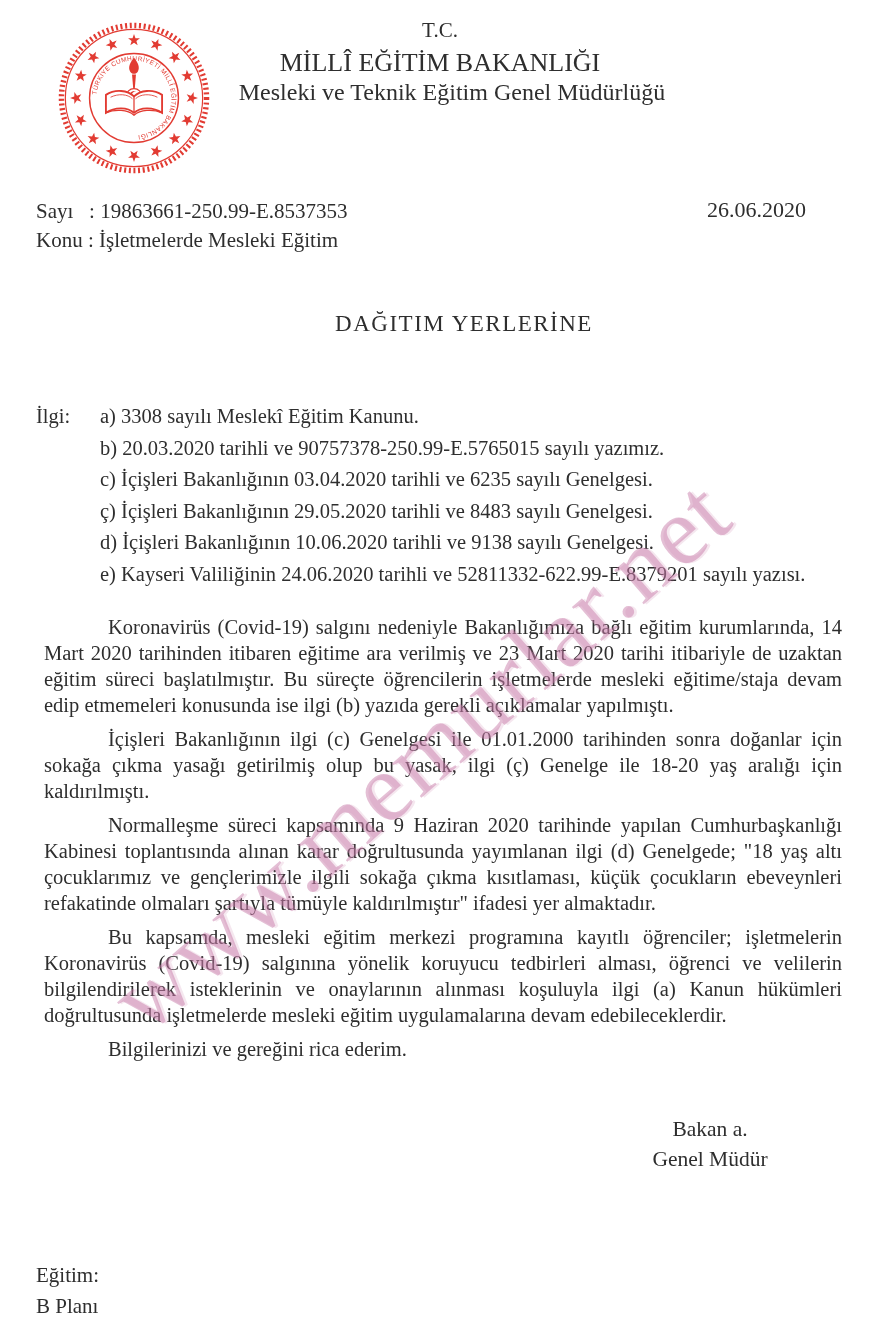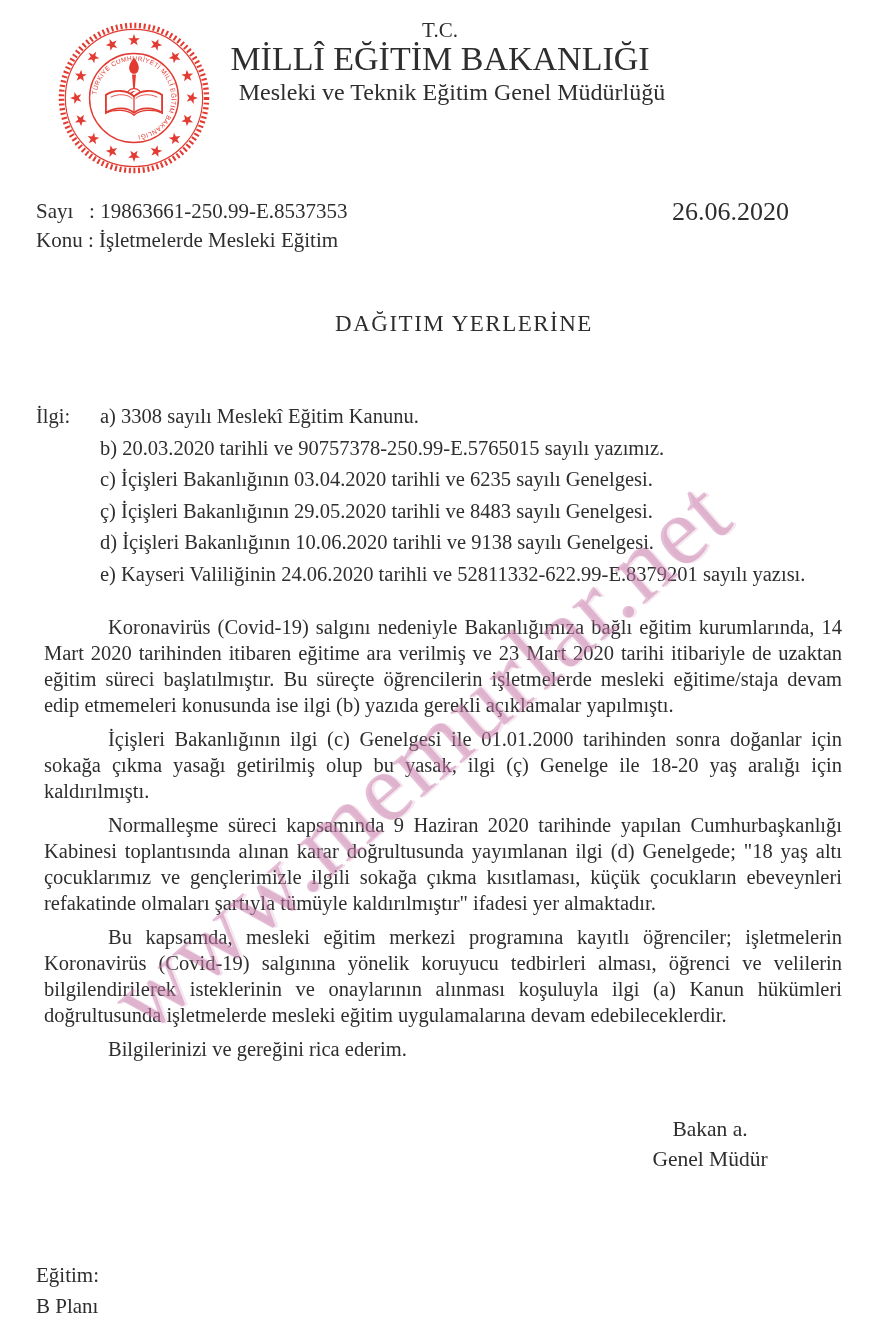--- a/index.html
+++ b/index.html
@@ -9,27 +9,27 @@
     background:#ffffff;
     font-family:"Liberation Serif", serif;
     color:#2e2e2e;
     overflow:hidden;
   }
 
   
   .seal { position:absolute; left:56px; top:20px; width:156px; height:156px; }
   .hdr-line { position:absolute; left:0; width:100%; text-align:center; }
   .hdr-tc        { top:18px;  font-size:21px; }
-  .hdr-ministry  { top:40px;  font-size:34px; }
+  .hdr-ministry  { top:48px;  font-size:26px; }
   .hdr-dir       { top:79px;  font-size:24px;padding-left:12px; }
 
   
   .meta { position:absolute; left:36px; top:197px; font-size:21px; line-height:29px; }
   .meta .lbl { white-space:pre; }
-  .doc-date { position:absolute; left:672px; top:197px; font-size:26px; }
+  .doc-date { position:absolute; left:707px; top:197px; font-size:22px; }
 
   
   .recipient { position:absolute; left:0; top:311px; width:100%;
                text-align:center; font-size:23px; letter-spacing:1.5px;padding-left:24px; }
 
   
   .ilgi { position:absolute; left:36px; top:401px; display:flex;
           font-size:20.5px; line-height:31.5px; }
   .ilgi-label { width:64px; flex:0 0 64px; }
   .ilgi-items div { white-space:nowrap; }

